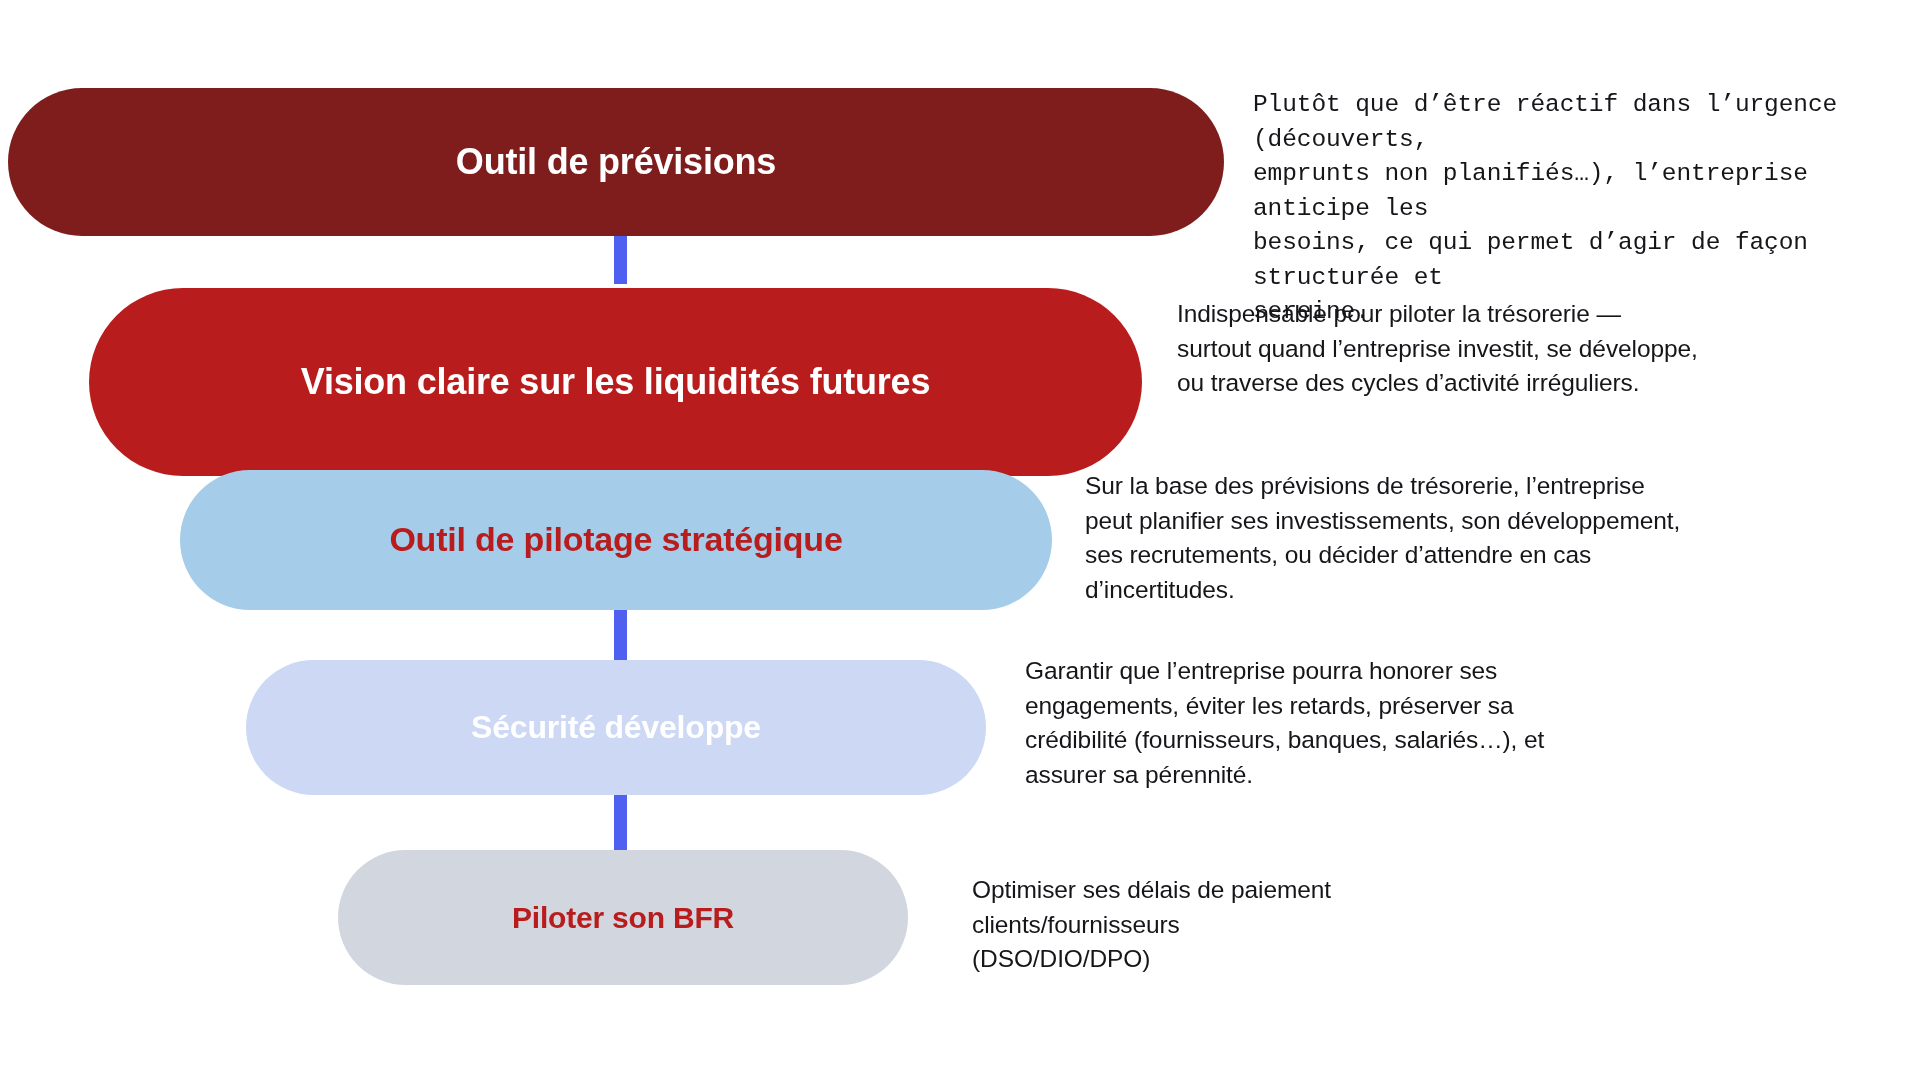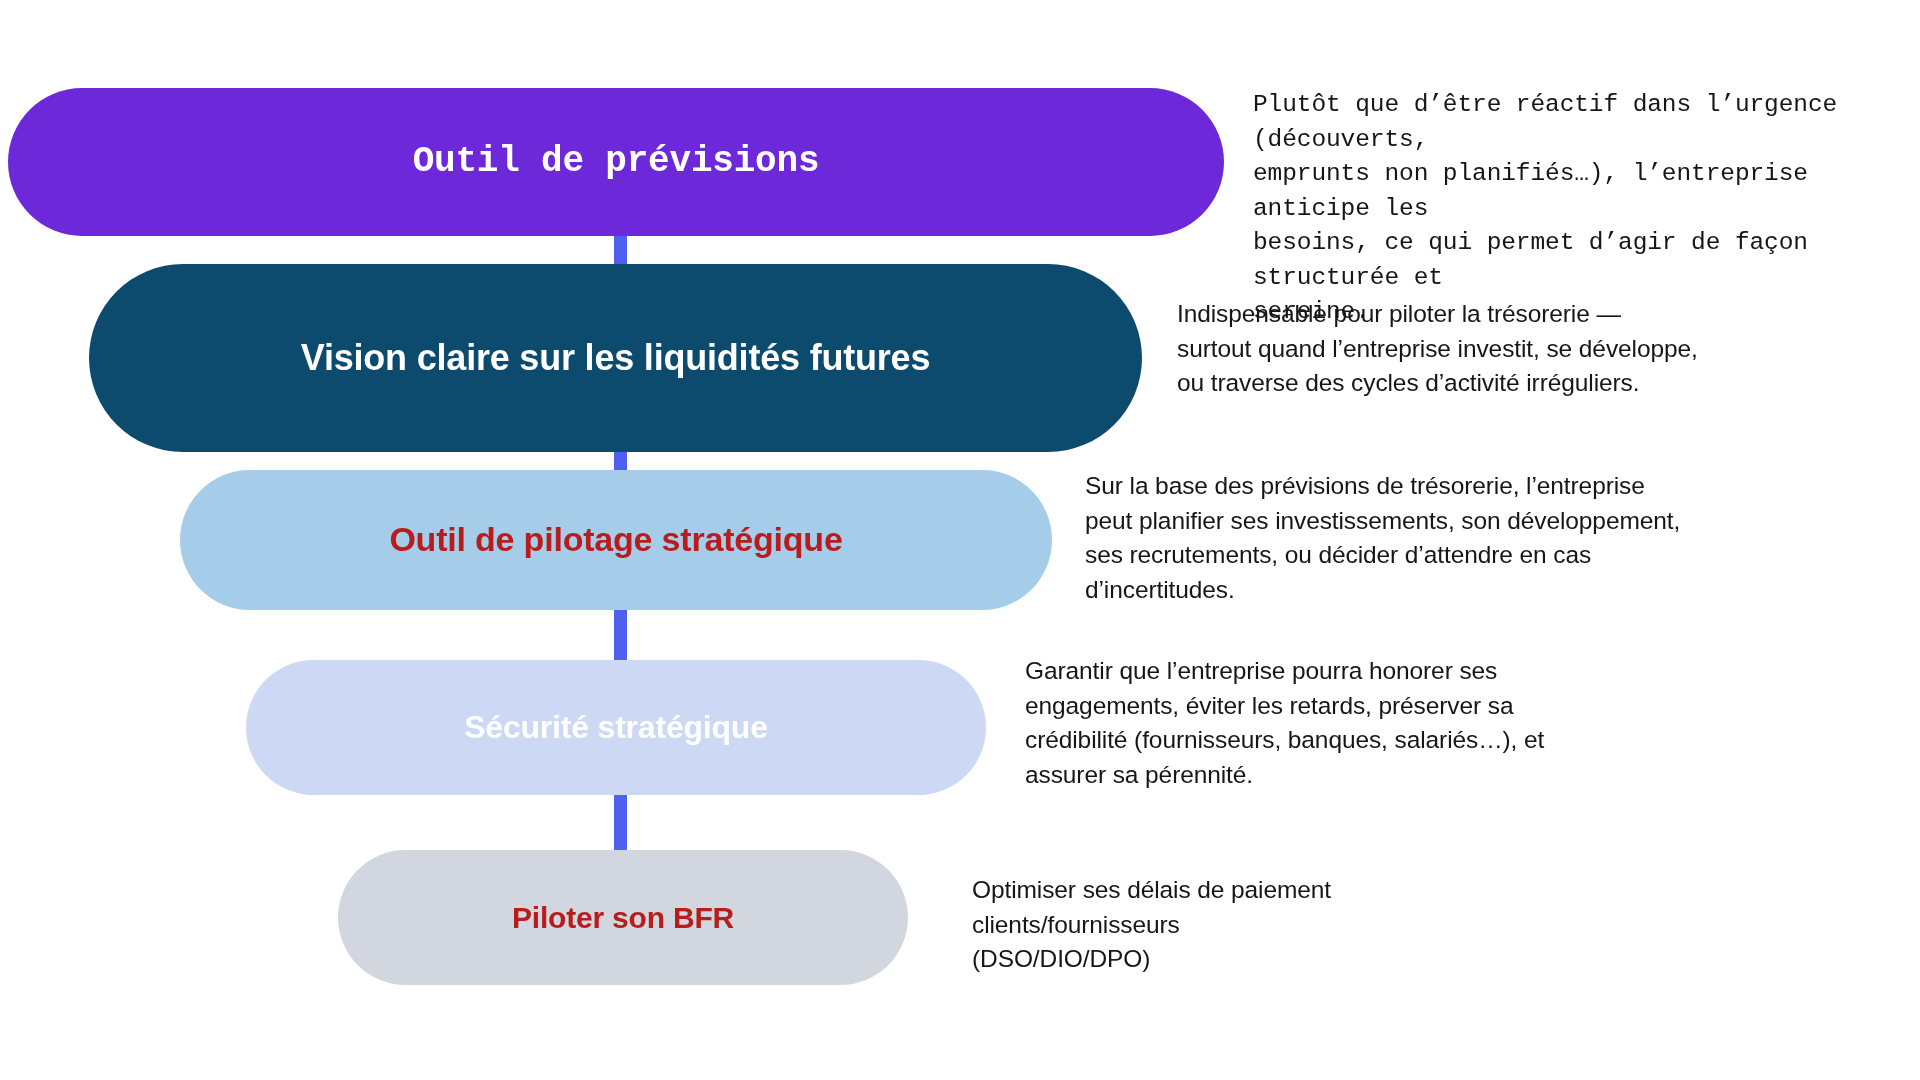--- a/index.html
+++ b/index.html
@@ -55,51 +55,51 @@
 <body>
 
 <div id="stage">
 
   <div class="spine" style="top: 222px; height: 62px; background: rgb(79, 95, 240);"></div>
   <div class="spine" style="top: 410px; height: 66px; background: rgb(79, 95, 240);"></div>
   <div class="spine" style="top: 602px; height: 64px; background: rgb(79, 95, 240);"></div>
   <div class="spine" style="top: 790px; height: 66px; background: rgb(79, 95, 240);"></div>
 
   <div class="row" style="top:0;">
-    <div class="pill" style="left:8px;top:88px;width:1216px;height:148px;background:#6d28d9;font-family:Liberation Mono, monospace;">
+    <div class="pill" style="left:8px;top:88px;width:1216px;height:148px;background:#7f1d1d;">
       <span class="pill-label" style="font-size: 36px; color: rgb(255, 255, 255);">Outil de prévisions</span>
     </div>
     <div class="desc" style="left:1253px;top:88px;width:660px;font-family:Liberation Mono, monospace;">Plutôt que d’être réactif dans l’urgence (découverts,
 emprunts non planifiés…), l’entreprise anticipe les
 besoins, ce qui permet d’agir de façon structurée et
 sereine.</div>
   </div>
 
   <div class="row" style="top:0;">
-    <div class="pill" style="left:89px;top:264px;width:1053px;height:188px;background:#0c4a6e;">
+    <div class="pill" style="left:89px;top:288px;width:1053px;height:188px;background:#b91c1c;">
       <span class="pill-label" style="font-size: 36px; color: rgb(255, 255, 255);">Vision claire sur les liquidités futures</span>
     </div>
     <div class="desc" style="left:1177px;top:297px;width:700px;">Indispensable pour piloter la trésorerie —
 surtout quand l’entreprise investit, se développe,
 ou traverse des cycles d’activité irréguliers.</div>
   </div>
 
   <div class="row" style="top:0;">
     <div class="pill" style="left:180px;top:470px;width:872px;height:140px;background:#a5cde9;">
       <span class="pill-label" style="font-size: 34px; color: #b91c1c;">Outil de pilotage stratégique</span>
     </div>
     <div class="desc" style="left:1085px;top:469px;width:690px;">Sur la base des prévisions de trésorerie, l’entreprise
 peut planifier ses investissements, son développement,
 ses recrutements, ou décider d’attendre en cas
 d’incertitudes.</div>
   </div>
 
   <div class="row" style="top:0;">
     <div class="pill" style="left:246px;top:660px;width:740px;height:135px;background:#ccd8f4;">
-      <span class="pill-label" style="font-size: 32px; color: rgb(255, 255, 255);">Sécurité stratégique</span>
+      <span class="pill-label" style="font-size: 32px; color: rgb(255, 255, 255);">Sécurité développe</span>
     </div>
     <div class="desc" style="left:1025px;top:654px;width:680px;">Garantir que l’entreprise pourra honorer ses
 engagements, éviter les retards, préserver sa
 crédibilité (fournisseurs, banques, salariés…), et
 assurer sa pérennité.</div>
   </div>
 
   <div class="row" style="top:0;">
     <div class="pill" style="left:338px;top:850px;width:570px;height:135px;background:#d2d6de;">
       <span class="pill-label" style="font-size: 30px; color: #b91c1c;">Piloter son BFR</span>

